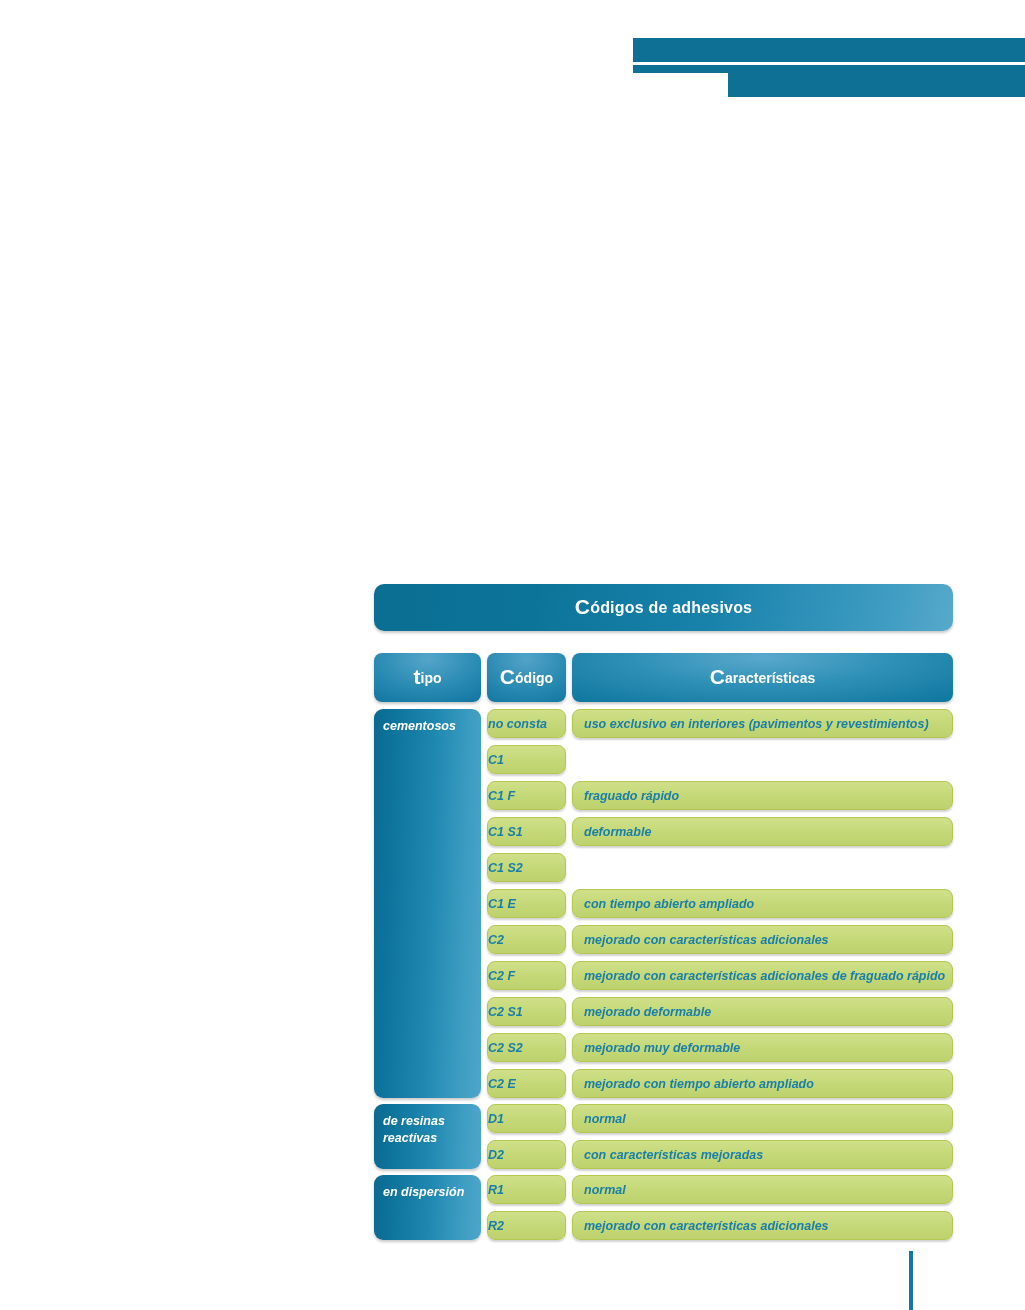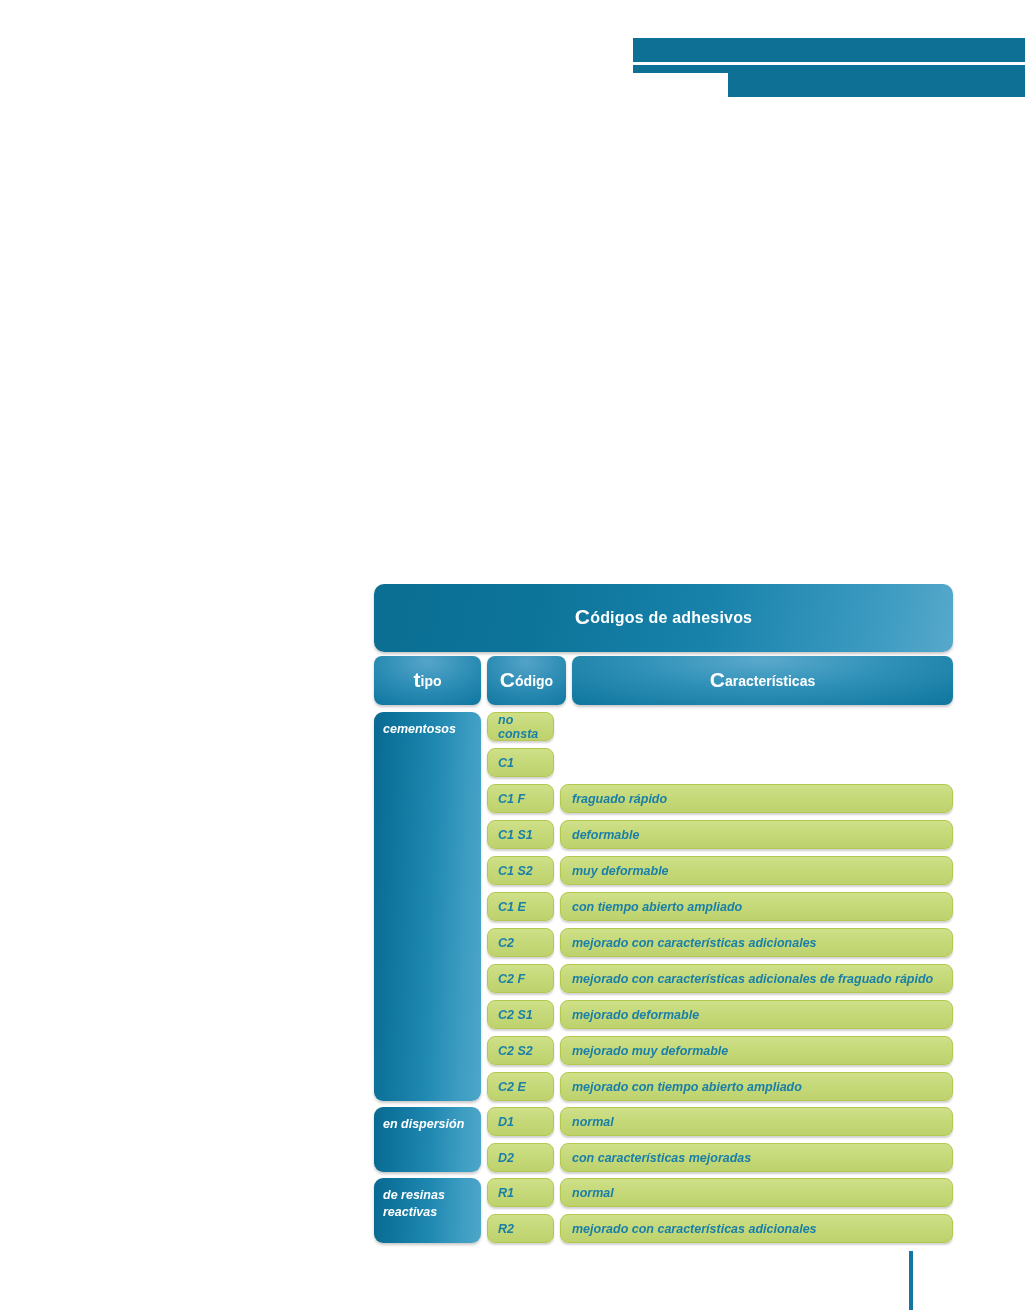--- a/index.html
+++ b/index.html
@@ -36,28 +36,28 @@
 
   
   #codes-table {
     position: absolute;
     left: 374px;
     top: 584px;
     width: 579px;
   }
 
   .title-bar {
-    height: 68px;
+    height: 47px;
     border-radius: 10px;
     background: linear-gradient(100deg, #0b6e93 0%, #0d7499 28%, #1882ab 58%, #3f9cc2 88%, #57a9cb 100%);
     box-shadow: 0 2px 3px rgba(0,0,0,0.22);
     display: flex;
     align-items: center;
     justify-content: center;
-    margin-bottom: 4px;
+    margin-bottom: 22px;
   }
   .title-bar .label {
     color: #ffffff;
     font-size: 16px;
     font-weight: bold;
     letter-spacing: 0.2px;
   }
   .cap {
     font-size: 21px;
     font-weight: bold;
@@ -127,21 +127,21 @@
     background: linear-gradient(180deg, #cfe089 0%, #c6d97a 45%, #bdd26d 100%);
     border: 1.5px solid #b4c84f;
     box-sizing: border-box;
     box-shadow: 0 2px 2px rgba(0,0,0,0.18);
     display: flex;
     align-items: center;
     color: #1a7fa8;
     font-size: 12.5px;
     font-weight: bold;
   }
-  .code-pill { width: 67px; padding-left: 10px; }
+  .code-pill { width: 79px; }
   .desc-pill { flex: 1; padding-left: 11px; }
 </style>
 </head>
 <body>
 
 <div class="deco-bar" id="deco-bar-1"></div>
 <div class="deco-bar" id="deco-bar-2"></div>
 <div class="deco-bar" id="deco-bar-3"></div>
 
 <div id="bottom-rule"></div>
@@ -160,41 +160,41 @@
       <span><span class="cap">C</span><span>ódigo</span></span>
     </div>
     <div class="hdr" id="header-caracteristicas">
       <span><span class="cap">C</span><span>aracterísticas</span></span>
     </div>
   </div>
 
   <div class="table-body">
     <div class="type-col" id="type-column">
         <div class="type-cell" style="height: 389px;"><span>cementosos</span></div>
+        <div class="type-cell" style="height: 65px;"><span>de resinas reactivas</span></div>
         <div class="type-cell" style="height: 65px;"><span>en dispersión</span></div>
-        <div class="type-cell" style="height: 65px;"><span>de resinas reactivas</span></div>
       </div>
     <div class="rows-col" id="rows-column">
         <div class="data-row">
           <div class="pill code-pill">no consta</div>
+          <div class="pill desc-pill">uso exclusivo en interiores (pavimentos y revestimientos)</div>
         </div>
         <div class="data-row">
           <div class="pill code-pill">C1</div>
         </div>
         <div class="data-row">
           <div class="pill code-pill">C1 F</div>
           <div class="pill desc-pill">fraguado rápido</div>
         </div>
         <div class="data-row">
           <div class="pill code-pill">C1 S1</div>
           <div class="pill desc-pill">deformable</div>
         </div>
         <div class="data-row">
           <div class="pill code-pill">C1 S2</div>
-          <div class="pill desc-pill">muy deformable</div>
         </div>
         <div class="data-row">
           <div class="pill code-pill">C1 E</div>
           <div class="pill desc-pill">con tiempo abierto ampliado</div>
         </div>
         <div class="data-row">
           <div class="pill code-pill">C2</div>
           <div class="pill desc-pill">mejorado con características adicionales</div>
         </div>
         <div class="data-row">

